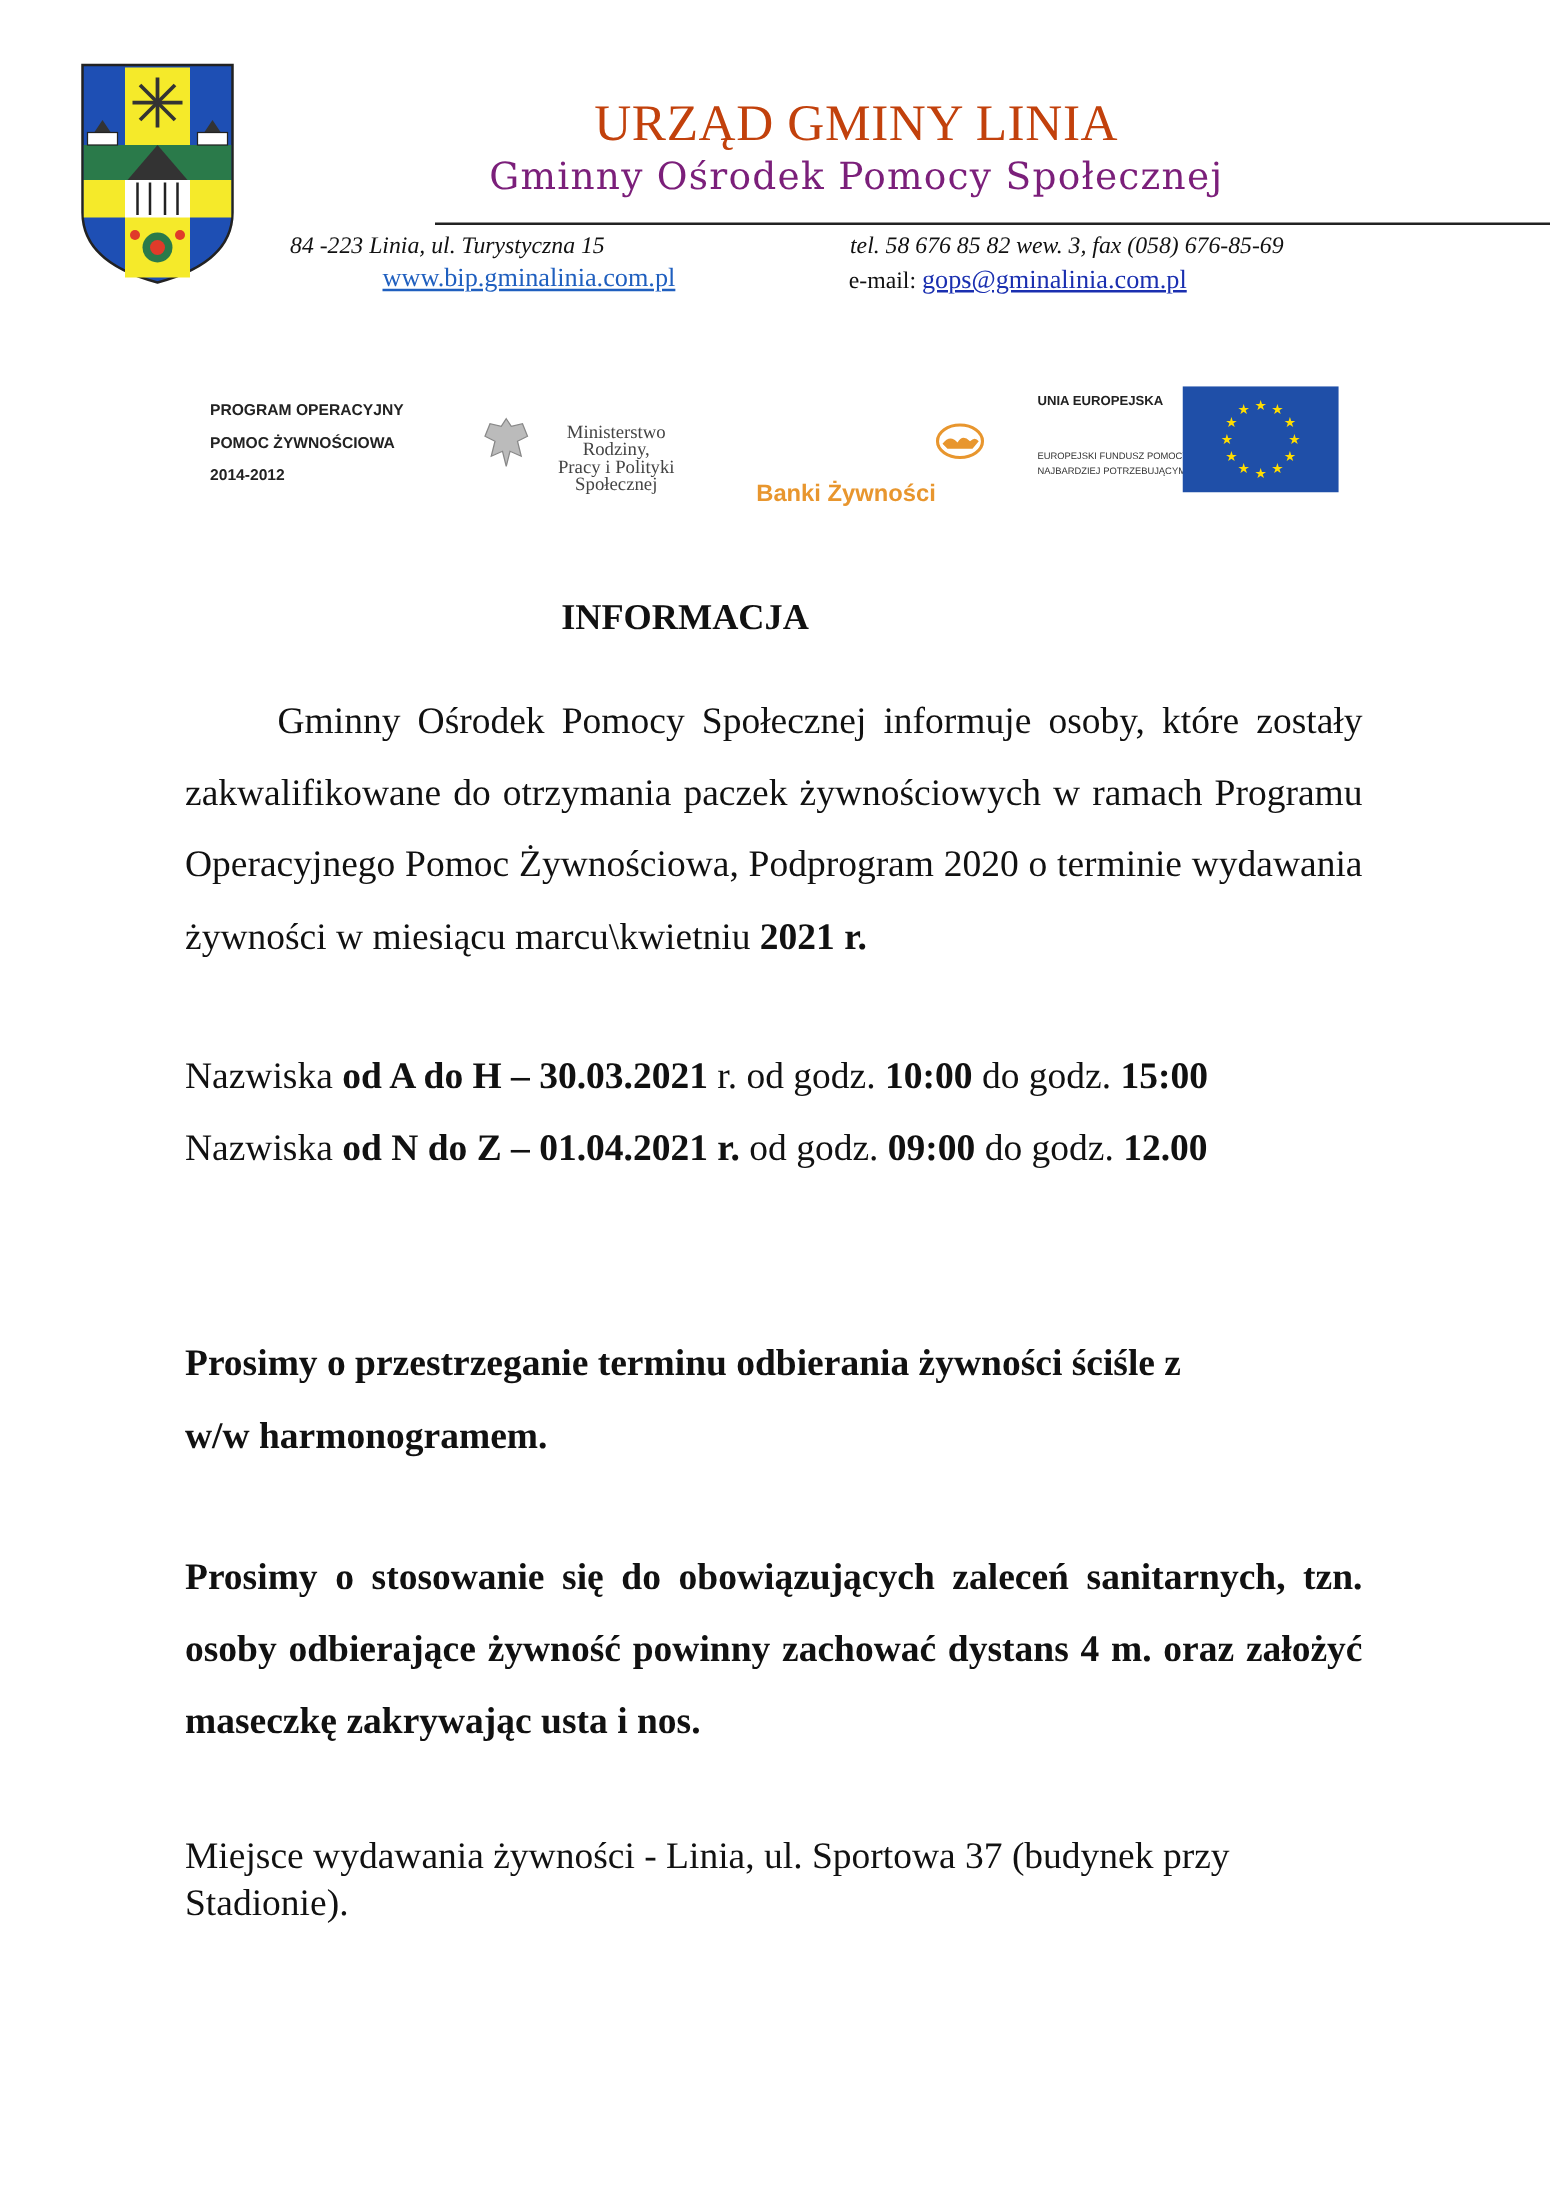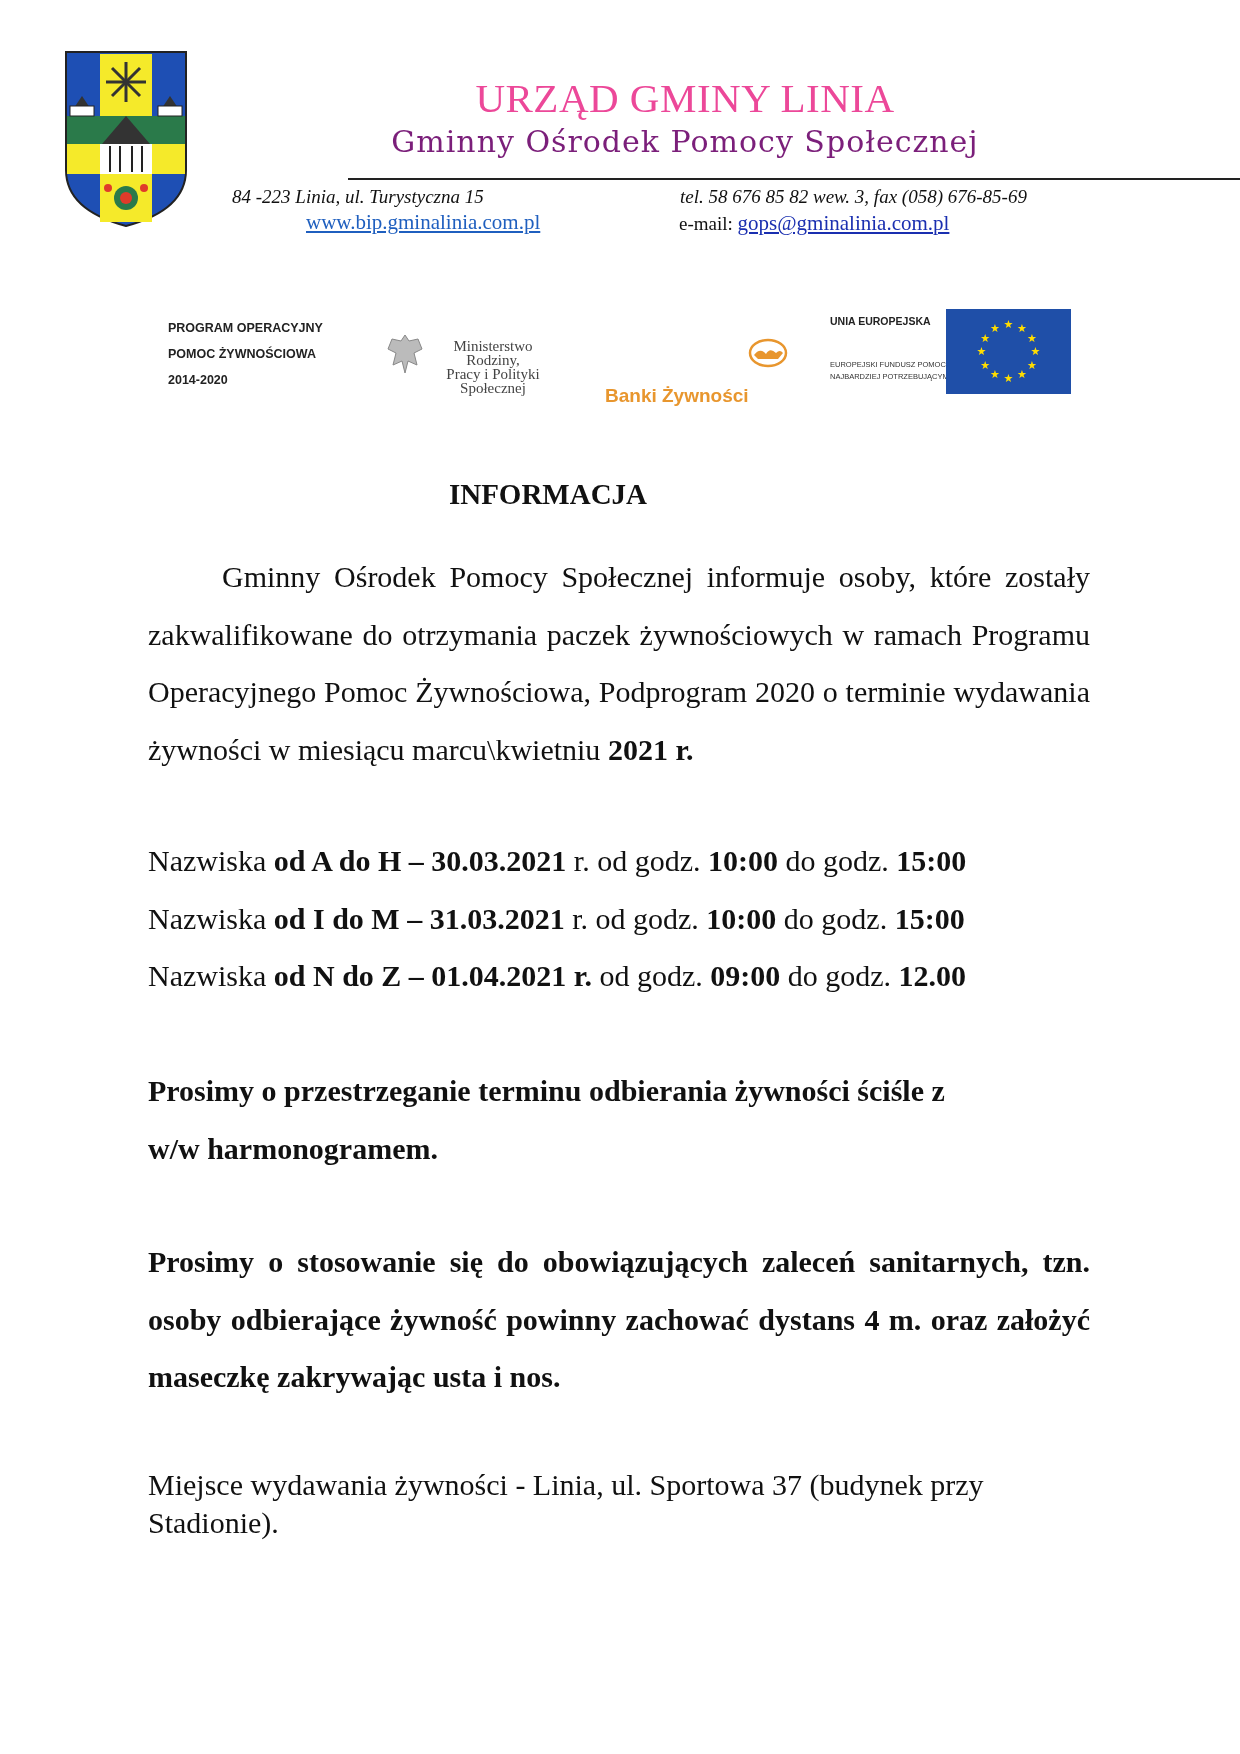--- a/index.html
+++ b/index.html
@@ -2,21 +2,21 @@
 <html><head>
 <meta charset="utf-8">
 <style>
   html, body { margin: 0; padding: 0; background: #ffffff; }
   body { width: 1240px; height: 1754px; position: relative; overflow: hidden;
          font-family: "Liberation Serif", serif; color: #111; }
 
   .crest { position: absolute; left: 64px; top: 50px; width: 124px; height: 178px; }
 
   .org-title { position: absolute; left: 300px; width: 770px; top: 74px; text-align: center;
-               color: #ec4899; font-size: 41px; letter-spacing: 0.5px; }
+               color: #c2410c; font-size: 41px; letter-spacing: 0.5px; }
   .org-sub { position: absolute; left: 300px; width: 770px; top: 124px; text-align: center;
              color: #7b1f7a; font-size: 30px; font-family: "DejaVu Serif", serif; letter-spacing: 1px; }
   .header-rule { position: absolute; left: 348px; top: 178px; width: 892px; height: 0;
                  border-top: 2px solid #222; }
 
   .addr { position: absolute; left: 232px; top: 186px; font-style: italic; font-size: 19px; }
   .phone { position: absolute; left: 680px; top: 186px; font-style: italic; font-size: 19px; }
   .web { position: absolute; left: 306px; top: 210px; font-size: 21px; color: #1f5fbf; text-decoration: underline; }
   .email-row { position: absolute; left: 679px; top: 211px; font-size: 19px; }
   .email-row .link { color: #1a2fb0; text-decoration: underline; font-size: 21px; }
@@ -91,21 +91,21 @@
 <div class="phone">tel. 58 676 85 82 wew. 3, fax (058)  676-85-69</div>
 <a class="web">www.bip.gminalinia.com.pl</a>
 <div class="email-row">
   <span>e-mail: </span><a class="link">gops@gminalinia.com.pl</a>
 </div>
 
 <div class="logo-bar">
   <div class="po-text">
     <div>PROGRAM OPERACYJNY</div>
     <div>POMOC ŻYWNOŚCIOWA</div>
-    <div>2014-2020</div>
+    <div>2014-2012</div>
   </div>
   <div class="ministry">
     <svg class="eagle" viewBox="0 0 42 46">
       <path d="M21 4 L25 10 L34 8 L38 18 L30 22 L33 34 L24 30 L21 42 L18 30 L9 34 L12 22 L4 18 L8 8 L17 10 Z" fill="#bbb" stroke="#888"></path>
     </svg>
     <div class="mtext">
       <div>Ministerstwo Rodziny,</div>
       <div>Pracy i Polityki Społecznej</div>
     </div>
   </div>
@@ -143,23 +143,20 @@
 <div class="body-text para">
   <span>Gminny Ośrodek Pomocy Społecznej informuje osoby, które zostały zakwalifikowane do otrzymania paczek żywnościowych w ramach Programu Operacyjnego Pomoc Żywnościowa, Podprogram 2020 o terminie wydawania  żywności w miesiącu marcu\kwietniu</span>
   <b>2021 r.</b>
 </div>
 
 <div class="body-text schedule">
   <div class="row">
     <span>Nazwiska </span><b>od A do H – 30.03.2021</b><span> r. od godz. </span><b>10:00</b><span> do godz. </span><b>15:00</b>
   </div>
   <div class="row">
-    <span>Nazwiska </span><b>od I do M – 31.03.2021</b><span> r. od godz. </span><b>10:00</b><span> do godz. </span><b>15:00</b>
-  </div>
-  <div class="row">
     <span>Nazwiska </span><b>od N do Z – 01.04.2021 r.</b><span> od godz. </span><b>09:00</b><span> do godz. </span><b>12.00</b>
   </div>
 </div>
 
 <div class="body-text notice notice1">
   <div>Prosimy o przestrzeganie terminu odbierania żywności ściśle z</div>
   <div>w/w harmonogramem.</div>
 </div>
 
 <div class="body-text notice notice2">Prosimy o stosowanie się do obowiązujących zaleceń sanitarnych, tzn. osoby odbierające żywność powinny zachować dystans 4 m. oraz założyć maseczkę zakrywając usta i nos.</div>

